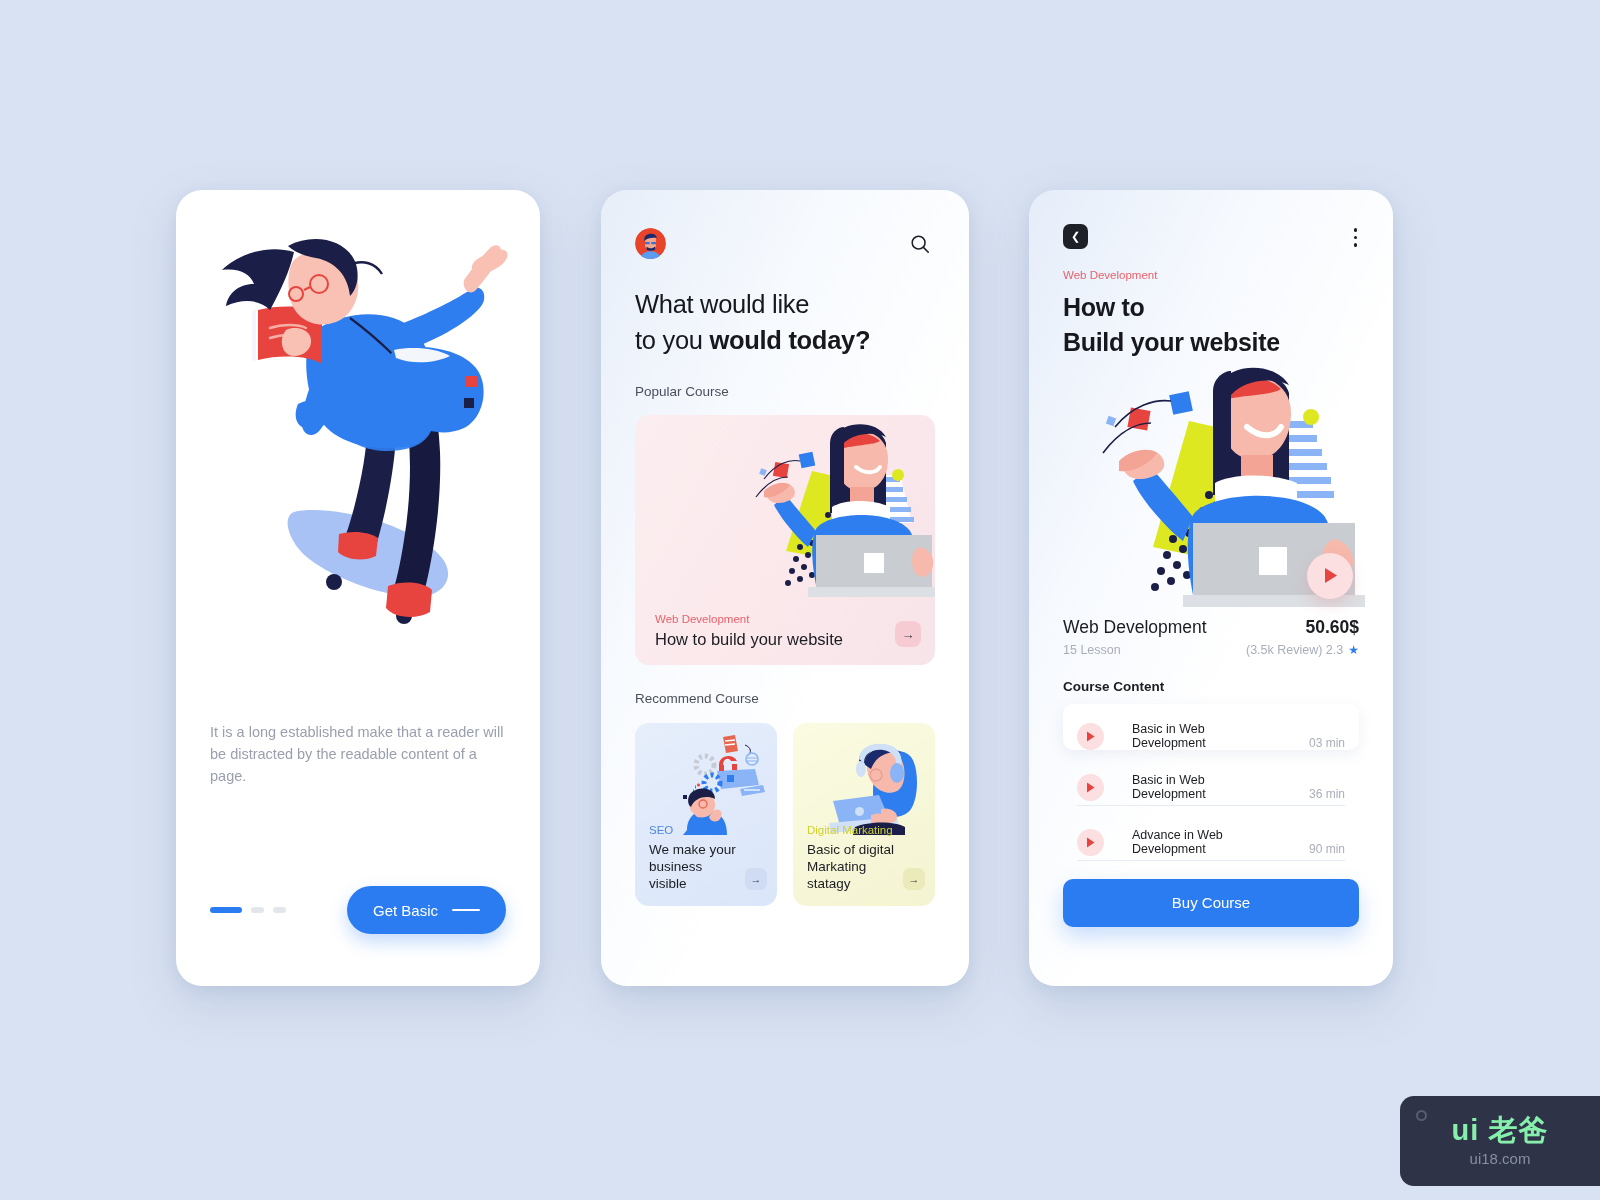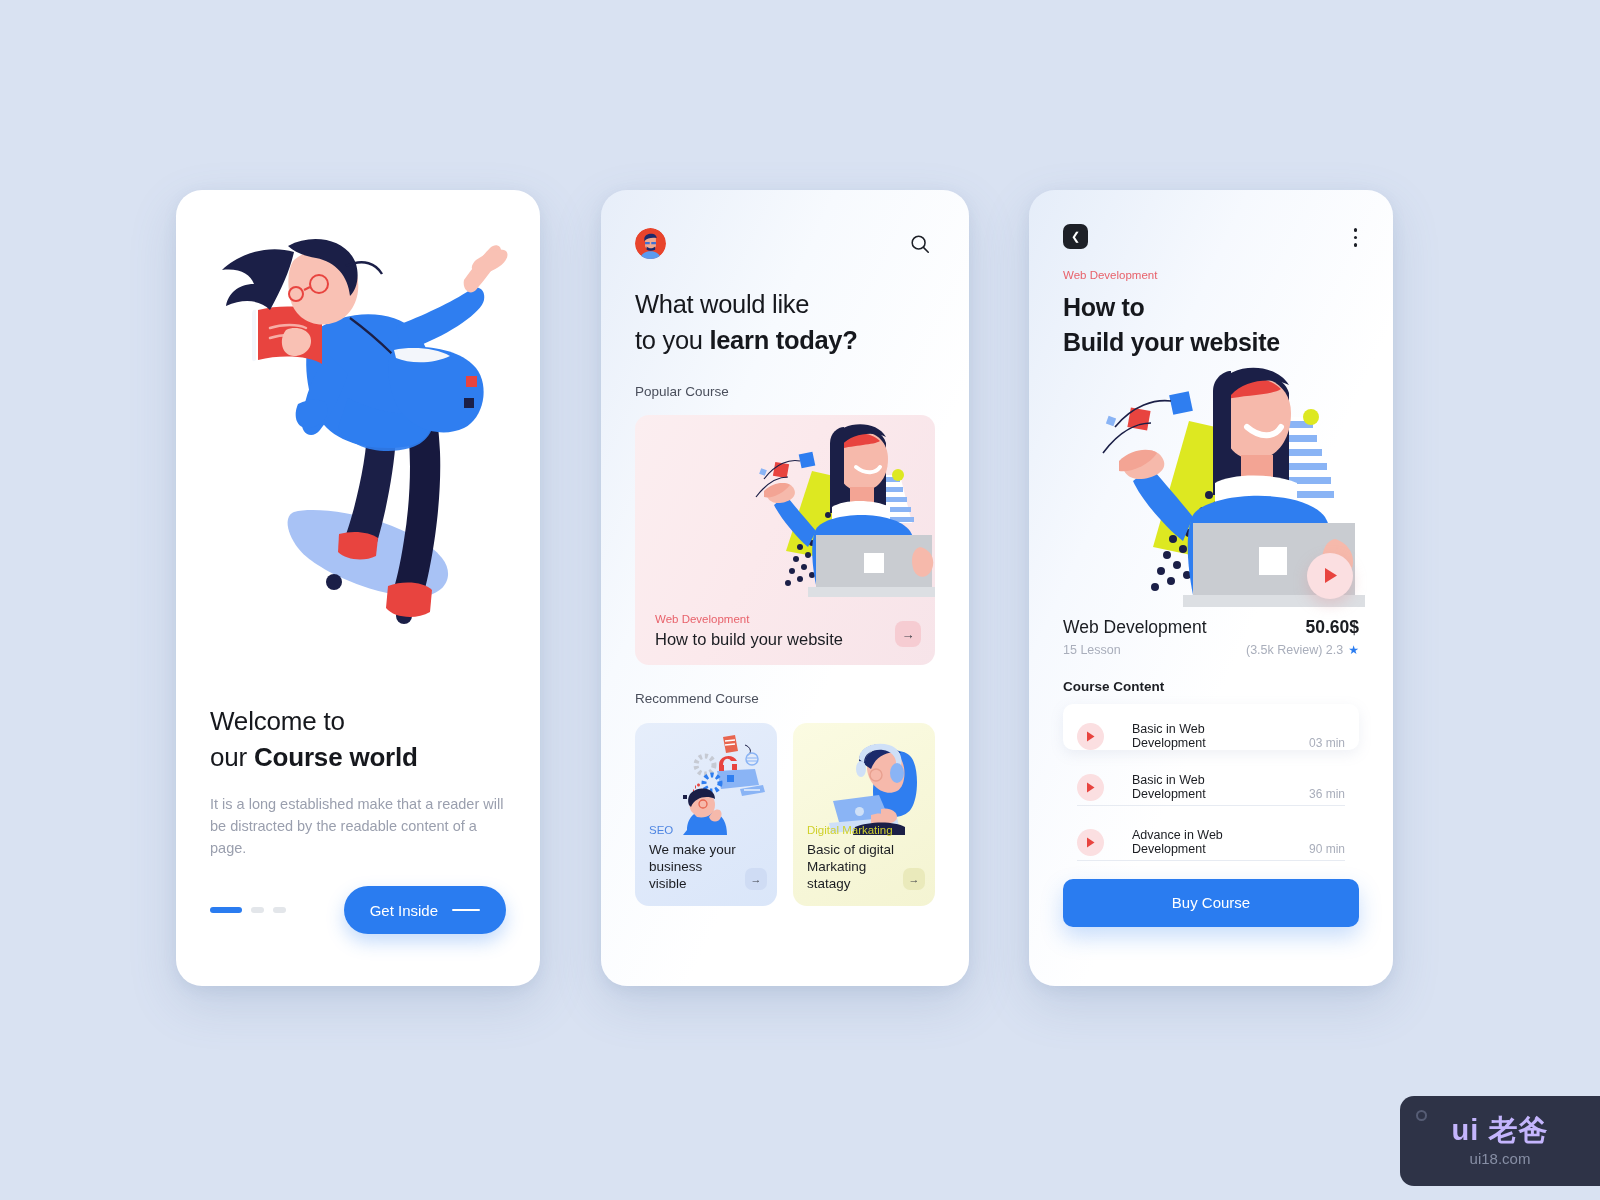--- a/index.html
+++ b/index.html
@@ -122,21 +122,21 @@
     box-shadow:0 10px 22px rgba(42,124,240,.26);
   }
 
   
   #watermark {
     position:absolute; right:0px; bottom:14px; width:200px; height:90px;
     background:#2e3347; border-radius:14px 0 0 14px;
     display:flex; flex-direction:column; align-items:center; justify-content:center;
   }
   #watermark .wm-dot { position:absolute; left:16px; top:14px; width:11px; height:11px; border-radius:50%; border:2px solid #565d75; }
-  .wm-main { color:#c4b5fd; font-size:29px; font-weight:700; letter-spacing:1px; line-height:1; }
+  .wm-main { color:#86efac; font-size:29px; font-weight:700; letter-spacing:1px; line-height:1; }
   .wm-sub { color:#878fa5; font-size:15px; margin-top:5px;text-align:right; }
 </style>
 </head>
 <body>
 
 <div class="screen" id="screen-1">
 
   <svg id="illus-skater" viewBox="0 0 320 420">
 
     <g>
@@ -183,35 +183,31 @@
     <path d="M152 96 C182 118 210 146 226 168" stroke="#1b1f47" stroke-width="2.2" fill="none"></path>
     <path d="M196 130 C214 128 238 136 248 150" stroke="#1b1f47" stroke-width="2.2" fill="none"></path>
 
     <path d="M196 128 C226 120 264 128 278 146 C292 164 286 196 266 206 C240 218 208 204 198 182 C190 164 186 136 196 128 Z" fill="#2f7ef0"></path>
     <path d="M196 128 C214 124 238 126 252 134 C236 142 212 142 198 136 Z" fill="#f3f6fb"></path>
     <rect x="268" y="154" width="11" height="11" fill="#e8443f"></rect>
     <rect x="266" y="176" width="10" height="10" fill="#1b1f47"></rect>
   </svg>
 
   <div class="s1-copy">
-    <div class="h-big">
-      <span>Welcome to</span><br>
-      <span>our </span><b>Course world</b>
-    </div>
     <p class="s1-sub">It is a long established make that a reader will be distracted by the readable content of a page.</p>
   </div>
 
   <div class="s1-bottom">
     <div class="dots">
       <span class="dot active"></span>
       <span class="dot"></span>
       <span class="dot"></span>
     </div>
     <button class="btn-primary">
-      <span>Get Inside</span>
+      <span>Get Basic</span>
       <span class="btn-dash"></span>
     </button>
   </div>
 </div>
 
 <div class="screen" id="screen-2">
   <div class="pad">
 
     <div class="topbar">
       <span class="avatar">
@@ -227,21 +223,21 @@
       <button class="icon-btn">
         <svg width="22" height="22" viewBox="0 0 24 24" fill="none" stroke="#1d2027" stroke-width="1.7">
           <circle cx="10.5" cy="10.5" r="7"></circle>
             <path d="M16 16 L21 21" stroke-linecap="round"></path>
         </svg>
       </button>
     </div>
 
     <div class="h2-title">
       <span>What would like</span><br>
-      <span>to you </span><b>learn today?</b>
+      <span>to you </span><b>would today?</b>
     </div>
 
     <div class="sec-label">Popular Course</div>
 
     <div class="card-pop">
       <svg class="illus" viewBox="0 0 215 178">
 
         <rect x="76" y="34" width="14" height="14" fill="#2f7ef0" transform="rotate(-12 83 41)"></rect>
         <rect x="50" y="44" width="14" height="14" fill="#e8443f" transform="rotate(10 57 51)"></rect>
         <rect x="36" y="50" width="6" height="6" fill="#8ab4f5" transform="rotate(20 39 53)"></rect>

